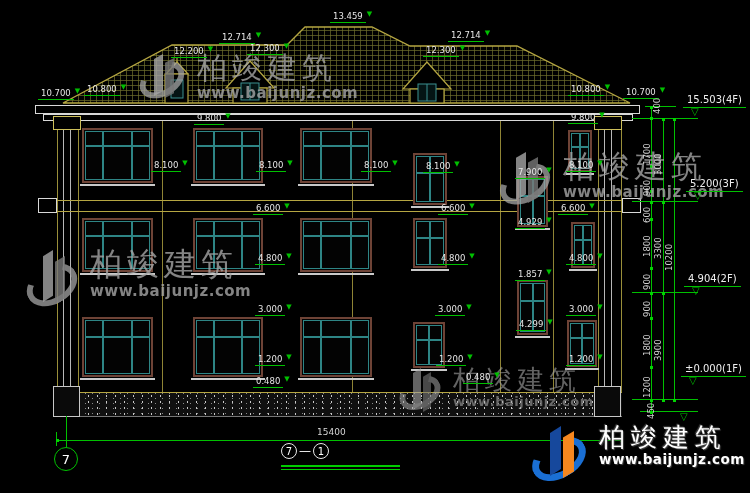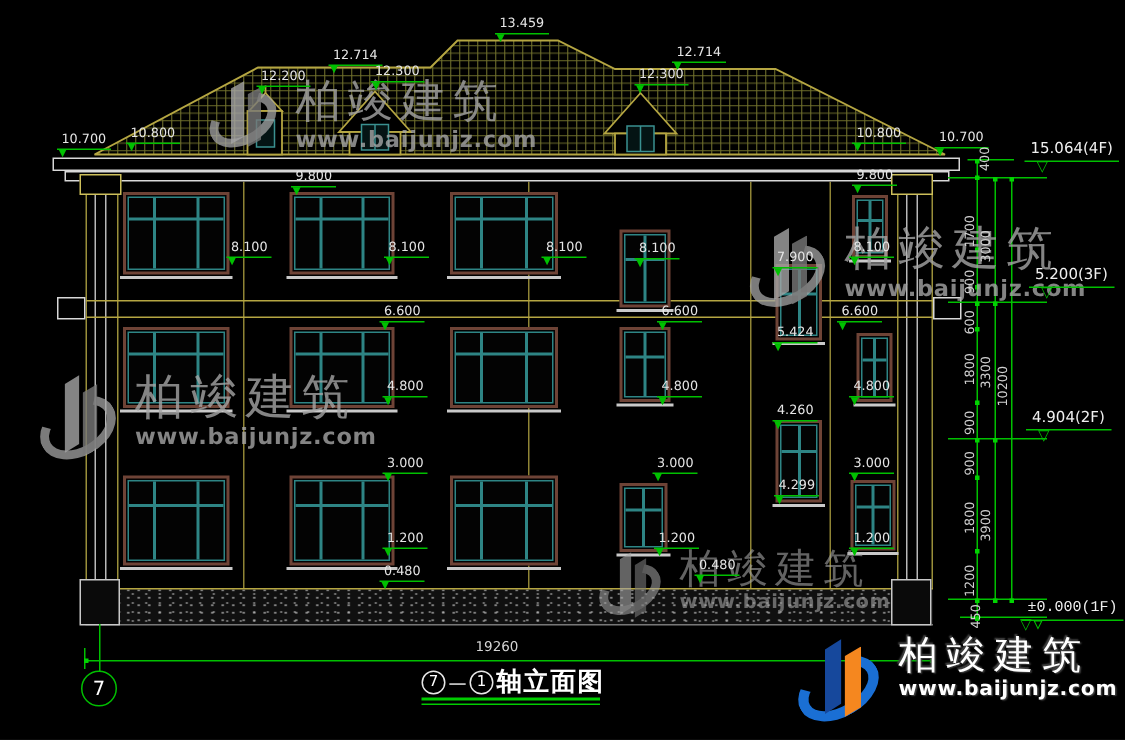--- a/index.html
+++ b/index.html
@@ -25,21 +25,21 @@
   .win{position:absolute;border:2px solid var(--brown);background:#030303;z-index:15}
   .win::before{content:"";position:absolute;inset:1px;border:1px solid var(--teal)}
   .win::after{content:"";position:absolute;left:-4px;right:-4px;bottom:-5px;height:2px;background:#c9c9c9}
   .win i{position:absolute;background:var(--teal)}
   .win .h{left:2px;right:2px;top:30%;height:2px}
   .win .v{top:2px;bottom:2px;width:2px}
   .w .va{left:27%} .w .vb{right:27%}
   .n .h{top:36%} .n .vc{left:calc(50% - 1px)}
 
   
-  .elv{position:absolute;z-index:30;line-height:1;display:flex;flex-direction:column;align-items:flex-start}
+  .elv{position:absolute;z-index:30;line-height:1;display:flex;flex-direction:row;align-items:flex-start}
   .elv .tt{display:block;font-size:8.5px;color:#e6e6e6;padding:0 3px 1px 3px;border-bottom:1px solid var(--g);white-space:nowrap}
   .elv .tri{color:var(--g);font-size:7px;line-height:5px;margin-left:1px}
   .fm{position:absolute;z-index:30;line-height:1;display:flex;flex-direction:column;align-items:flex-start}
   .fm .tt{display:block;font-size:10px;color:#efefef;padding:0 4px 2px 4px;border-bottom:1px solid var(--g);white-space:nowrap}
   .fm .tri{color:var(--g);font-size:10px;line-height:8px;margin-left:8px}
   .vd{position:absolute;z-index:30;font-size:8.5px;color:#cfcfcf;white-space:nowrap;transform:rotate(-90deg);transform-origin:0 0;line-height:1}
   .dimline{position:absolute;background:var(--g);z-index:20}
   .dimtxt{position:absolute;font-size:9px;color:#d5d5d5;z-index:30}
   .gtri{position:absolute;color:var(--g);font-size:10px;line-height:8px;z-index:30}
 
@@ -223,31 +223,30 @@
   <div class="dimline" style="left:632px;top:292px;width:66px;height:1px"></div>
   <div class="dimline" style="left:632px;top:399px;width:66px;height:1px"></div>
   <div class="dimline" style="left:640px;top:411px;width:58px;height:1px"></div>
   <div class="ticks"></div>
   <div class="gtri" style="left:680px;top:413px">▽</div>
 
   <div class="dimline" style="left:57px;top:440px;width:565px;height:1px"></div>
   <div class="dimline" style="left:56px;top:432px;width:1px;height:14px"></div>
   <div class="dimline" style="left:621px;top:432px;width:1px;height:14px"></div>
   <div class="dimline" style="left:66px;top:416px;width:1px;height:32px"></div>
-  <div class="dimtxt" style="left:317px;top:427px">19260</div>
+  <div class="dimtxt" style="left:317px;top:427px">15400</div>
 
   <div class="bubble" style="left:54px;top:447px;width:24px;height:24px;font-size:13px">
     <span>7</span>
   </div>
 
   <div class="title">
     <span class="tb">7</span>
     <span class="dash">—</span>
     <span class="tb">1</span>
-    <span class="tx">轴立面图</span>
   </div>
   <div class="uline" style="left:281px;top:465px;width:119px;height:2px"></div>
   <div class="uline" style="left:281px;top:469px;width:119px;height:1px"></div>
 
   <div class="wm gray" style="left:138px;top:52px">
     <span class="lg" style="width:52px;height:50px">
       <span class="sw" style="left:0;top:12px;width:48px;height:32px"></span>
       <span class="b1" style="left:16px;top:2px;width:9px;height:42px"></span>
       <span class="b2" style="left:27px;top:6px;width:9px;height:40px"></span>
     </span>
@@ -381,37 +380,37 @@
       </div>
       <div class="elv" style="left: 438px; top: 204px;">
         <span class="tt">6.600</span>
         <span class="tri">▼</span>
       </div>
       <div class="elv" style="left: 558px; top: 204px;">
         <span class="tt">6.600</span>
         <span class="tri">▼</span>
       </div>
       <div class="elv" style="left: 515px; top: 218px;">
-        <span class="tt">5.424</span>
+        <span class="tt">4.929</span>
         <span class="tri">▼</span>
       </div>
       <div class="elv" style="left: 255px; top: 254px;">
         <span class="tt">4.800</span>
         <span class="tri">▼</span>
       </div>
       <div class="elv" style="left: 438px; top: 254px;">
         <span class="tt">4.800</span>
         <span class="tri">▼</span>
       </div>
       <div class="elv" style="left: 566px; top: 254px;">
         <span class="tt">4.800</span>
         <span class="tri">▼</span>
       </div>
       <div class="elv" style="left: 515px; top: 270px;">
-        <span class="tt">4.260</span>
+        <span class="tt">1.857</span>
         <span class="tri">▼</span>
       </div>
       <div class="elv" style="left: 255px; top: 305px;">
         <span class="tt">3.000</span>
         <span class="tri">▼</span>
       </div>
       <div class="elv" style="left: 435px; top: 305px;">
         <span class="tt">3.000</span>
         <span class="tri">▼</span>
       </div>
@@ -439,32 +438,32 @@
         <span class="tt">0.480</span>
         <span class="tri">▼</span>
       </div>
       <div class="elv" style="left: 463px; top: 373px;">
         <span class="tt">0.480</span>
         <span class="tri">▼</span>
       </div>
     </div>
   <div id="fm-layer">
       <div class="fm" style="left: 683px; top: 95px;">
-        <span class="tt">15.064(4F)</span>
+        <span class="tt">15.503(4F)</span>
         <span class="tri">▽</span>
       </div>
       <div class="fm" style="left: 686px; top: 179px;">
         <span class="tt">5.200(3F)</span>
         <span class="tri">▽</span>
       </div>
       <div class="fm" style="left: 684px; top: 274px;">
         <span class="tt">4.904(2F)</span>
         <span class="tri">▽</span>
       </div>
-      <div class="fm" style="left: 681px; top: 401px; font-family: Liberation Mono, monospace;">
+      <div class="fm" style="left: 681px; top: 364px;">
         <span class="tt">±0.000(1F)</span>
         <span class="tri">▽</span>
       </div>
     </div>
   <div id="vd-layer">
       <div class="vd" style="left: 653px; top: 114px;">400</div>
       <div class="vd" style="left: 643px; top: 165px;">1700</div>
       <div class="vd" style="left: 654px; top: 175px;">3000</div>
       <div class="vd" style="left: 643px; top: 196px;">900</div>
       <div class="vd" style="left: 643px; top: 223px;">600</div>

